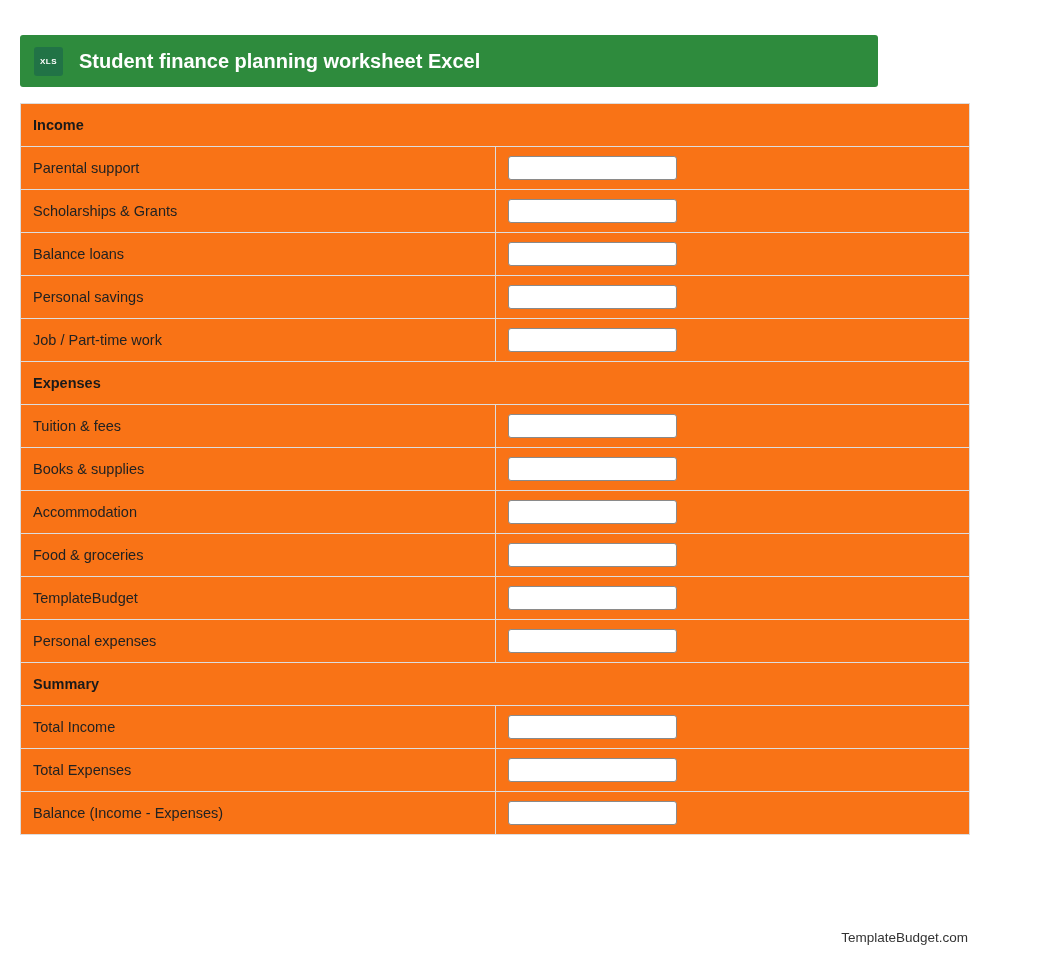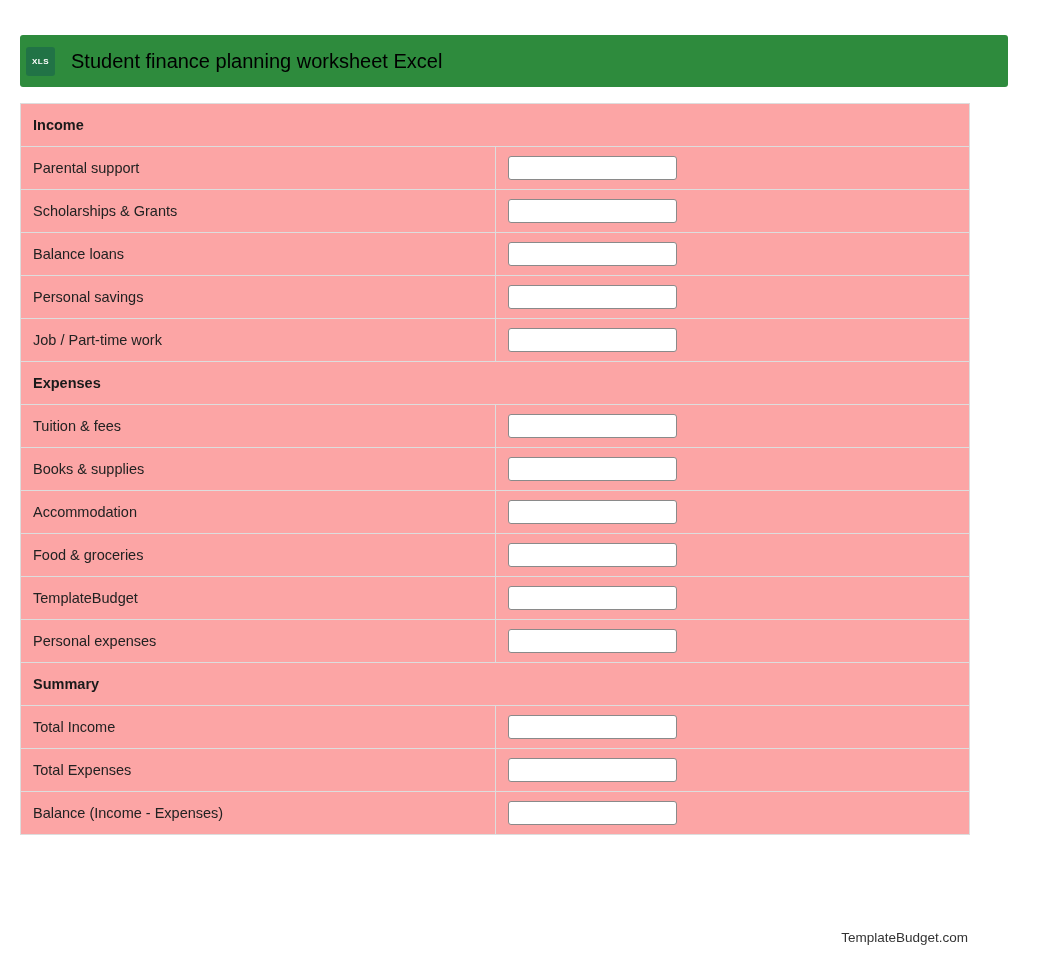--- a/index.html
+++ b/index.html
@@ -15,27 +15,27 @@
     width: 1040px;
     height: 968px;
     position: relative;
     background: #ffffff;
   }
   
   .header {
     position: absolute;
     left: 20px;
     top: 35px;
-    width: 988px;
+    width: 858px;
     height: 52px;
     background: #2e8b3d;
     border-radius: 3px;
     display: flex;
     align-items: center;
-    padding-left: 6px;
+    padding-left: 14px;
   }
   .xls-icon {
     width: 29px;
     height: 29px;
     background: #ffffff;
     border-radius: 3px;
     display: flex;
     align-items: center;
     justify-content: center;
     position: relative;
@@ -51,23 +51,23 @@
     justify-content: center;
   }
   .xls-icon .inner span {
     color: #ffffff;
     font-size: 8px;
     font-weight: bold;
     letter-spacing: 0.5px;
     font-family: "Liberation Sans", sans-serif;
   }
   .header-title {
-    color: #000000;
+    color: #ffffff;
     font-size: 20px;
-    font-weight: normal;
+    font-weight: bold;
     margin-left: 16px;
     font-family: "Liberation Sans", sans-serif;
   }
   
   .table-wrap {
     position: absolute;
     left: 20px;
     top: 103px;
     width: 950px;
   }
@@ -76,21 +76,21 @@
     width: 950px;
     table-layout: fixed;
   }
   table.sheet td {
     border: 1px solid #dddddd;
     height: 43px;
     padding: 0 8px 0 12px;
     font-size: 14.5px;
     color: #222222;
     vertical-align: middle;
-    background: #fca5a5;
+    background: #f97316;
     font-family: "Liberation Sans", sans-serif;
   }
   td.label-col { width: 523px; }
   td.input-col { width: 427px; padding-left: 6px; }
   tr.section td {
     font-weight: bold;
     font-size: 14.5px;
     color: #1a1a1a;
   }
   .cell-input {

